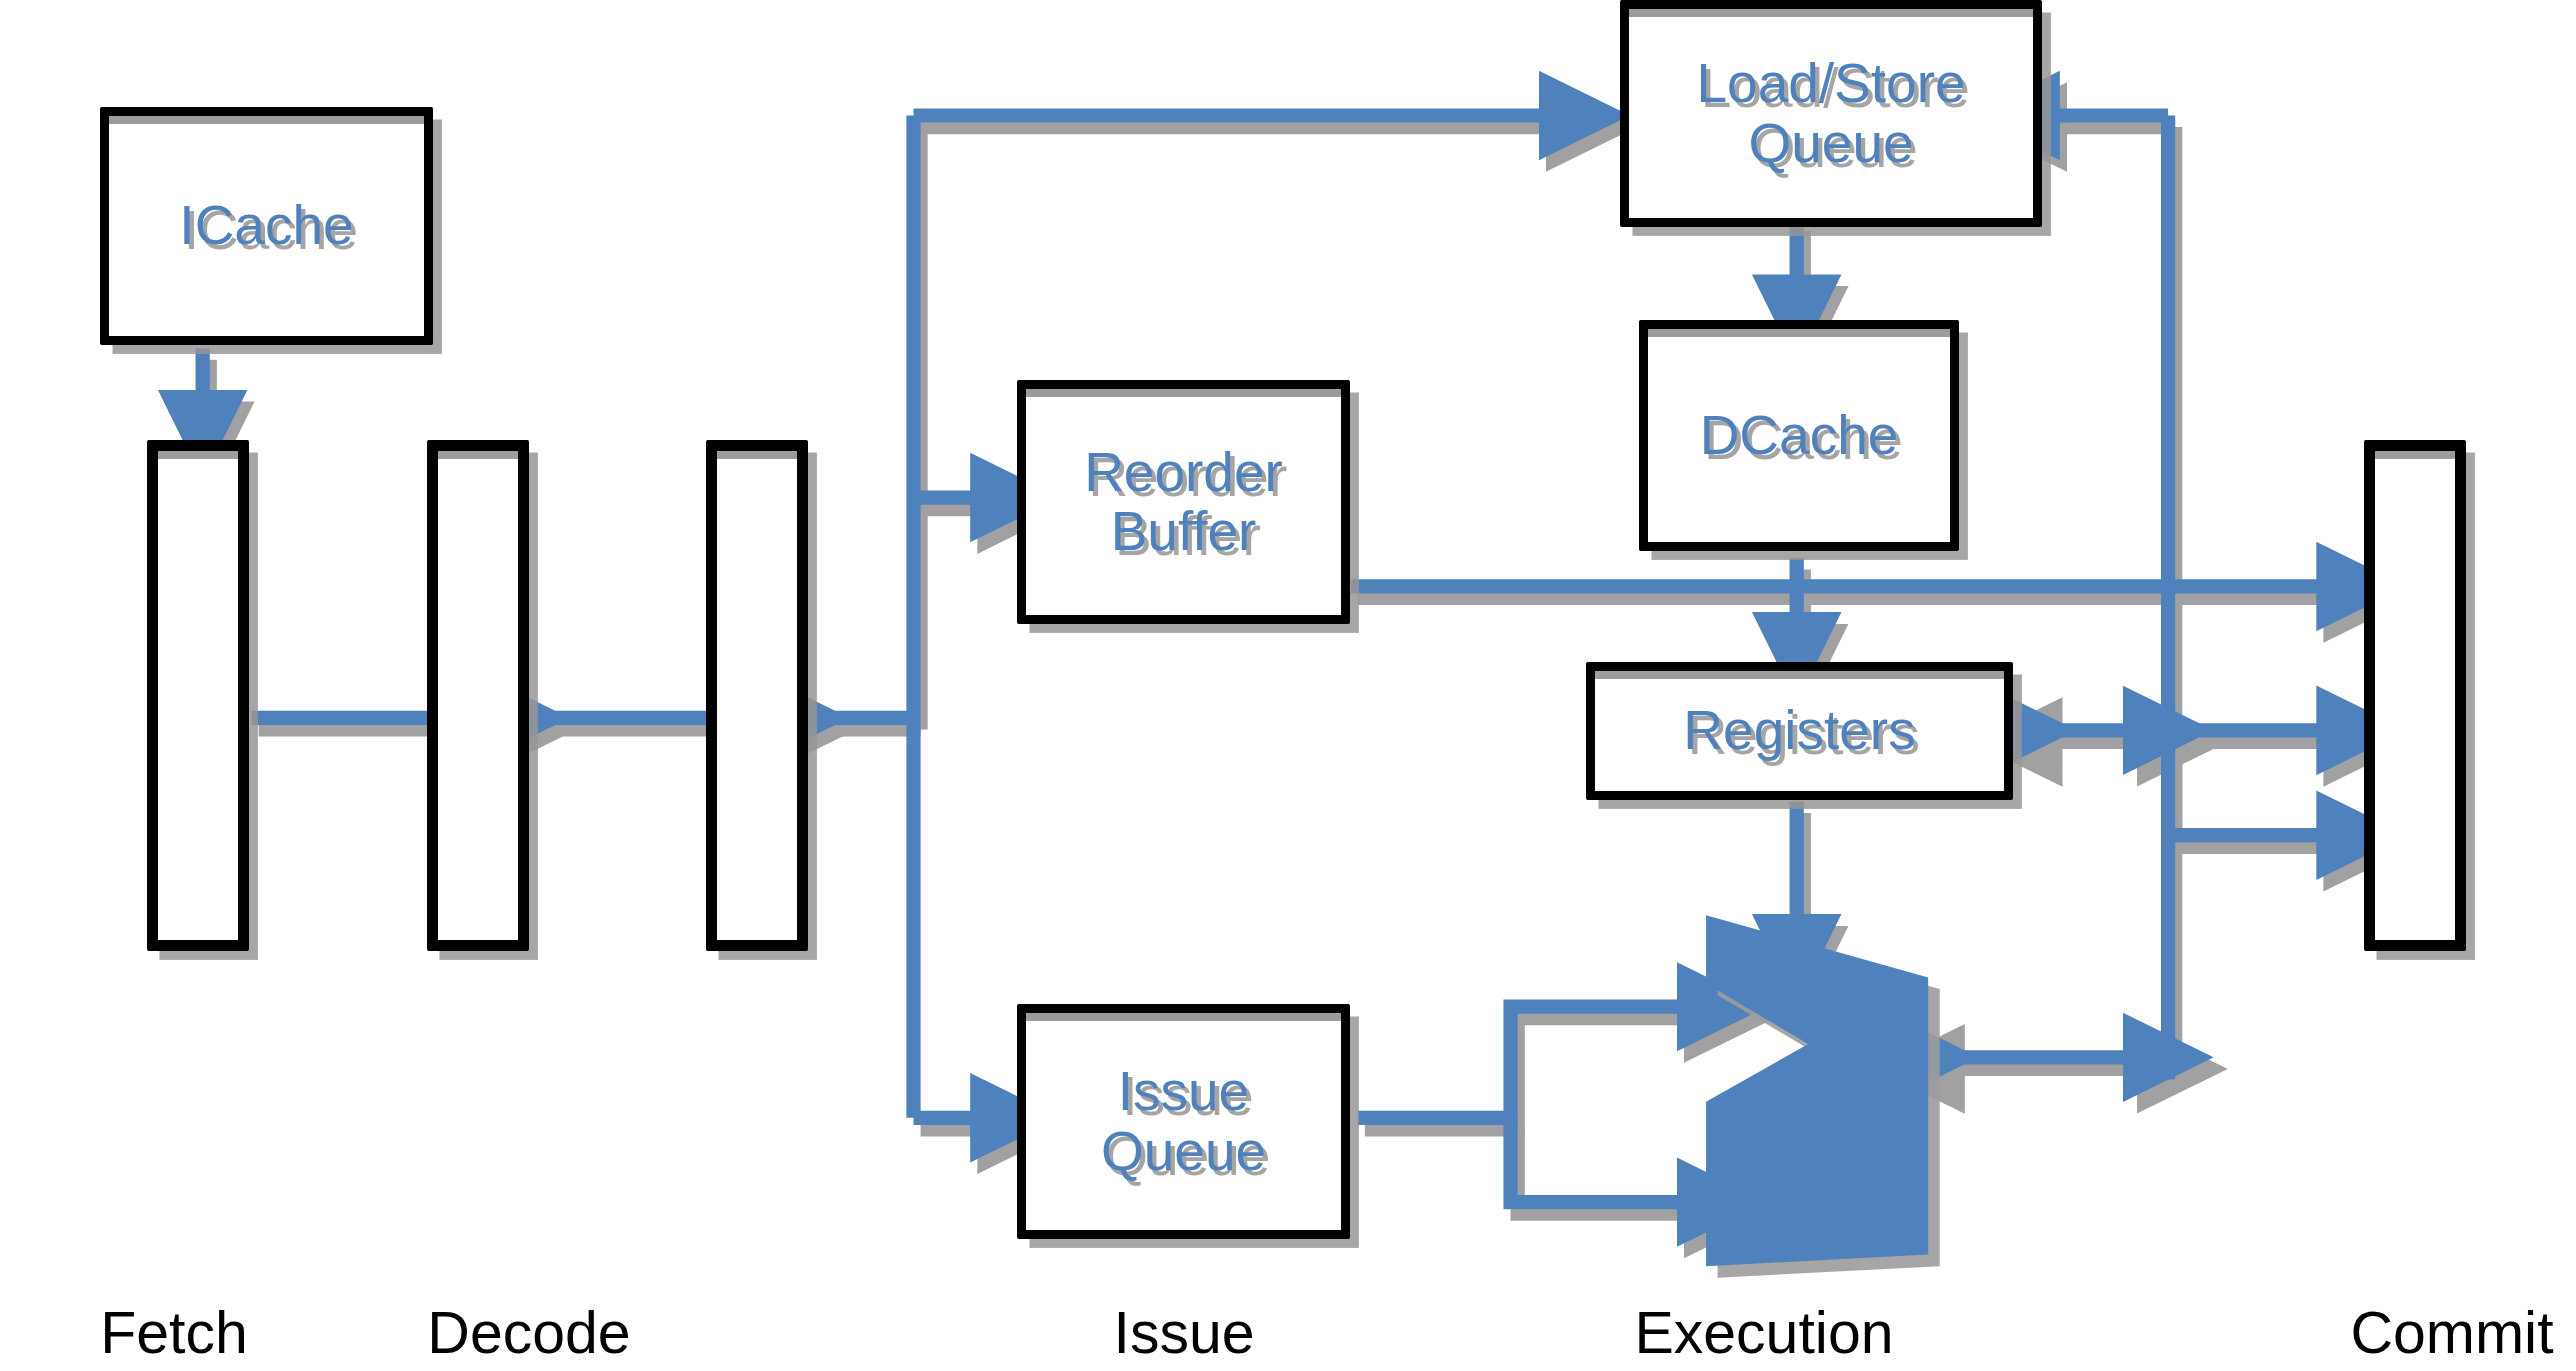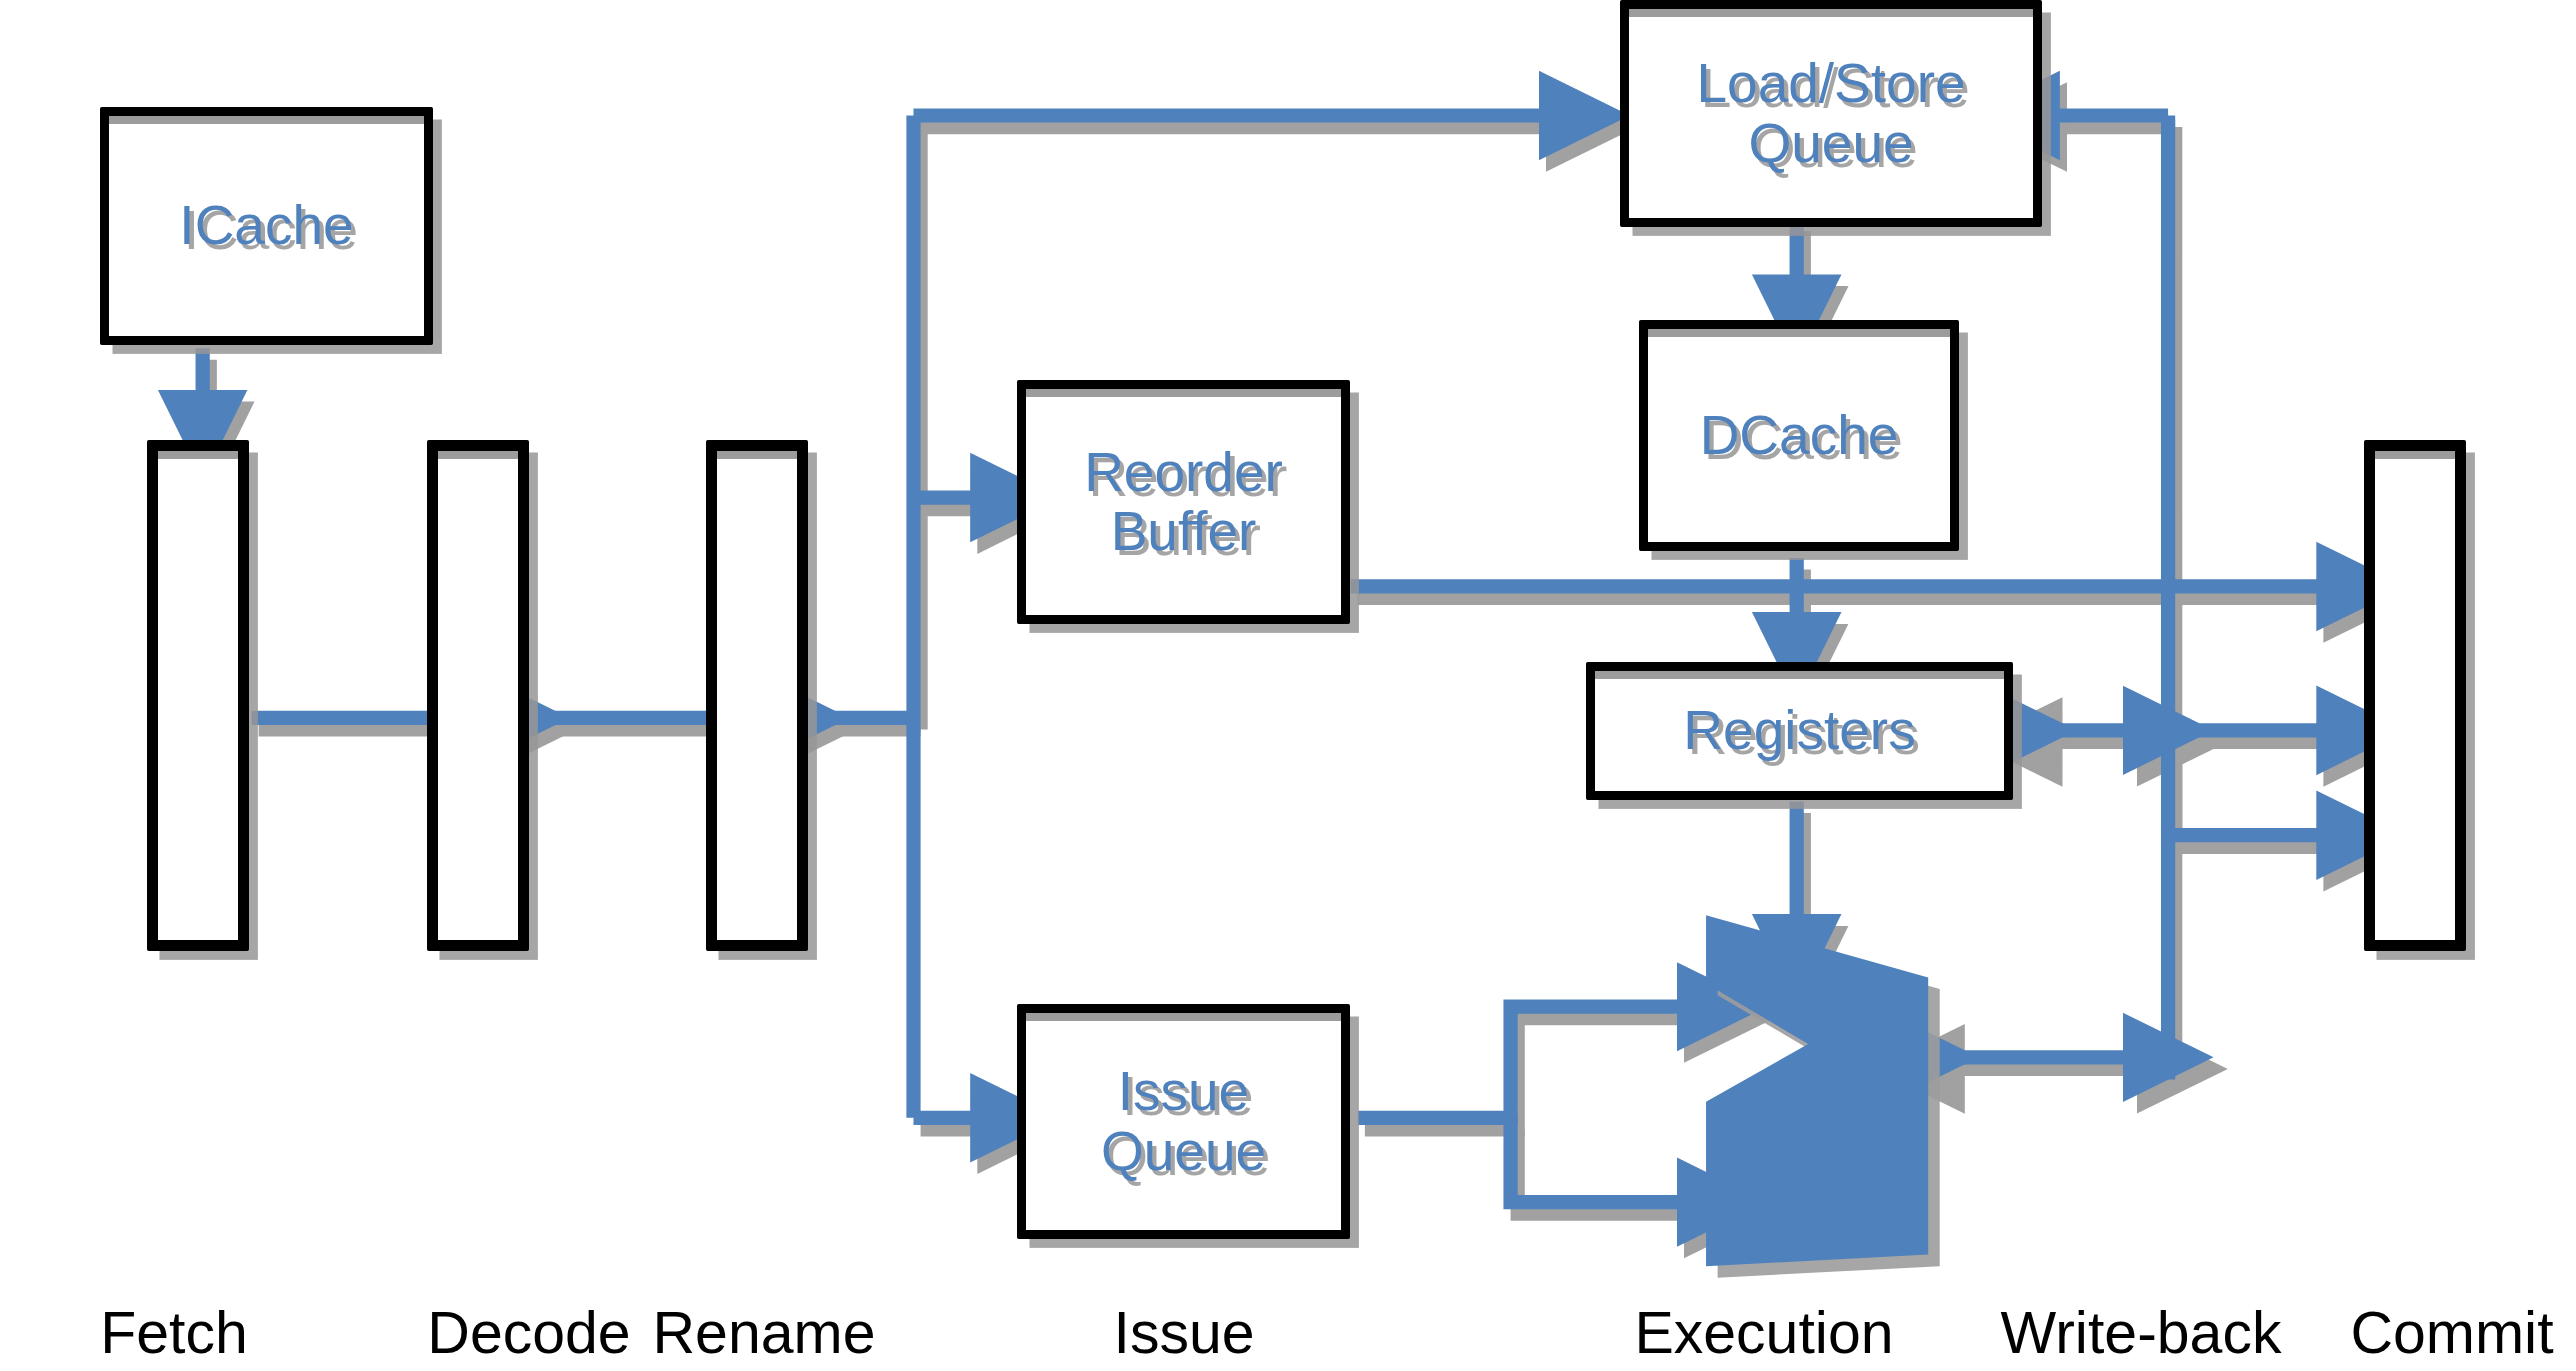--- a/index.html
+++ b/index.html
@@ -150,20 +150,18 @@
 Queue</div>
   </div>
 
   <div class="barshell" style="left:147px;  top:440px; width:102px; height:511px;"></div>
   <div class="barshell" style="left:427px;  top:440px; width:102px; height:511px;"></div>
   <div class="barshell" style="left:706px;  top:440px; width:102px; height:511px;"></div>
   <div class="barshell" style="left:2364px; top:440px; width:102px; height:511px;"></div>
 
   <div class="stagelabel" style="left:174px;">Fetch</div>
   <div class="stagelabel" style="left:483px;margin-left:46px;">Decode</div>
-  <div class="stagelabel" style="left:764px;">Rename</div>
   <div class="stagelabel" style="left:1184px;">Issue</div>
   <div class="stagelabel" style="left:1764px;">Execution</div>
-  <div class="stagelabel" style="left:2141px;">Write-back</div>
   <div class="stagelabel" style="left:2452px;">Commit</div>
 
 </div>
 
 
 </body></html>

